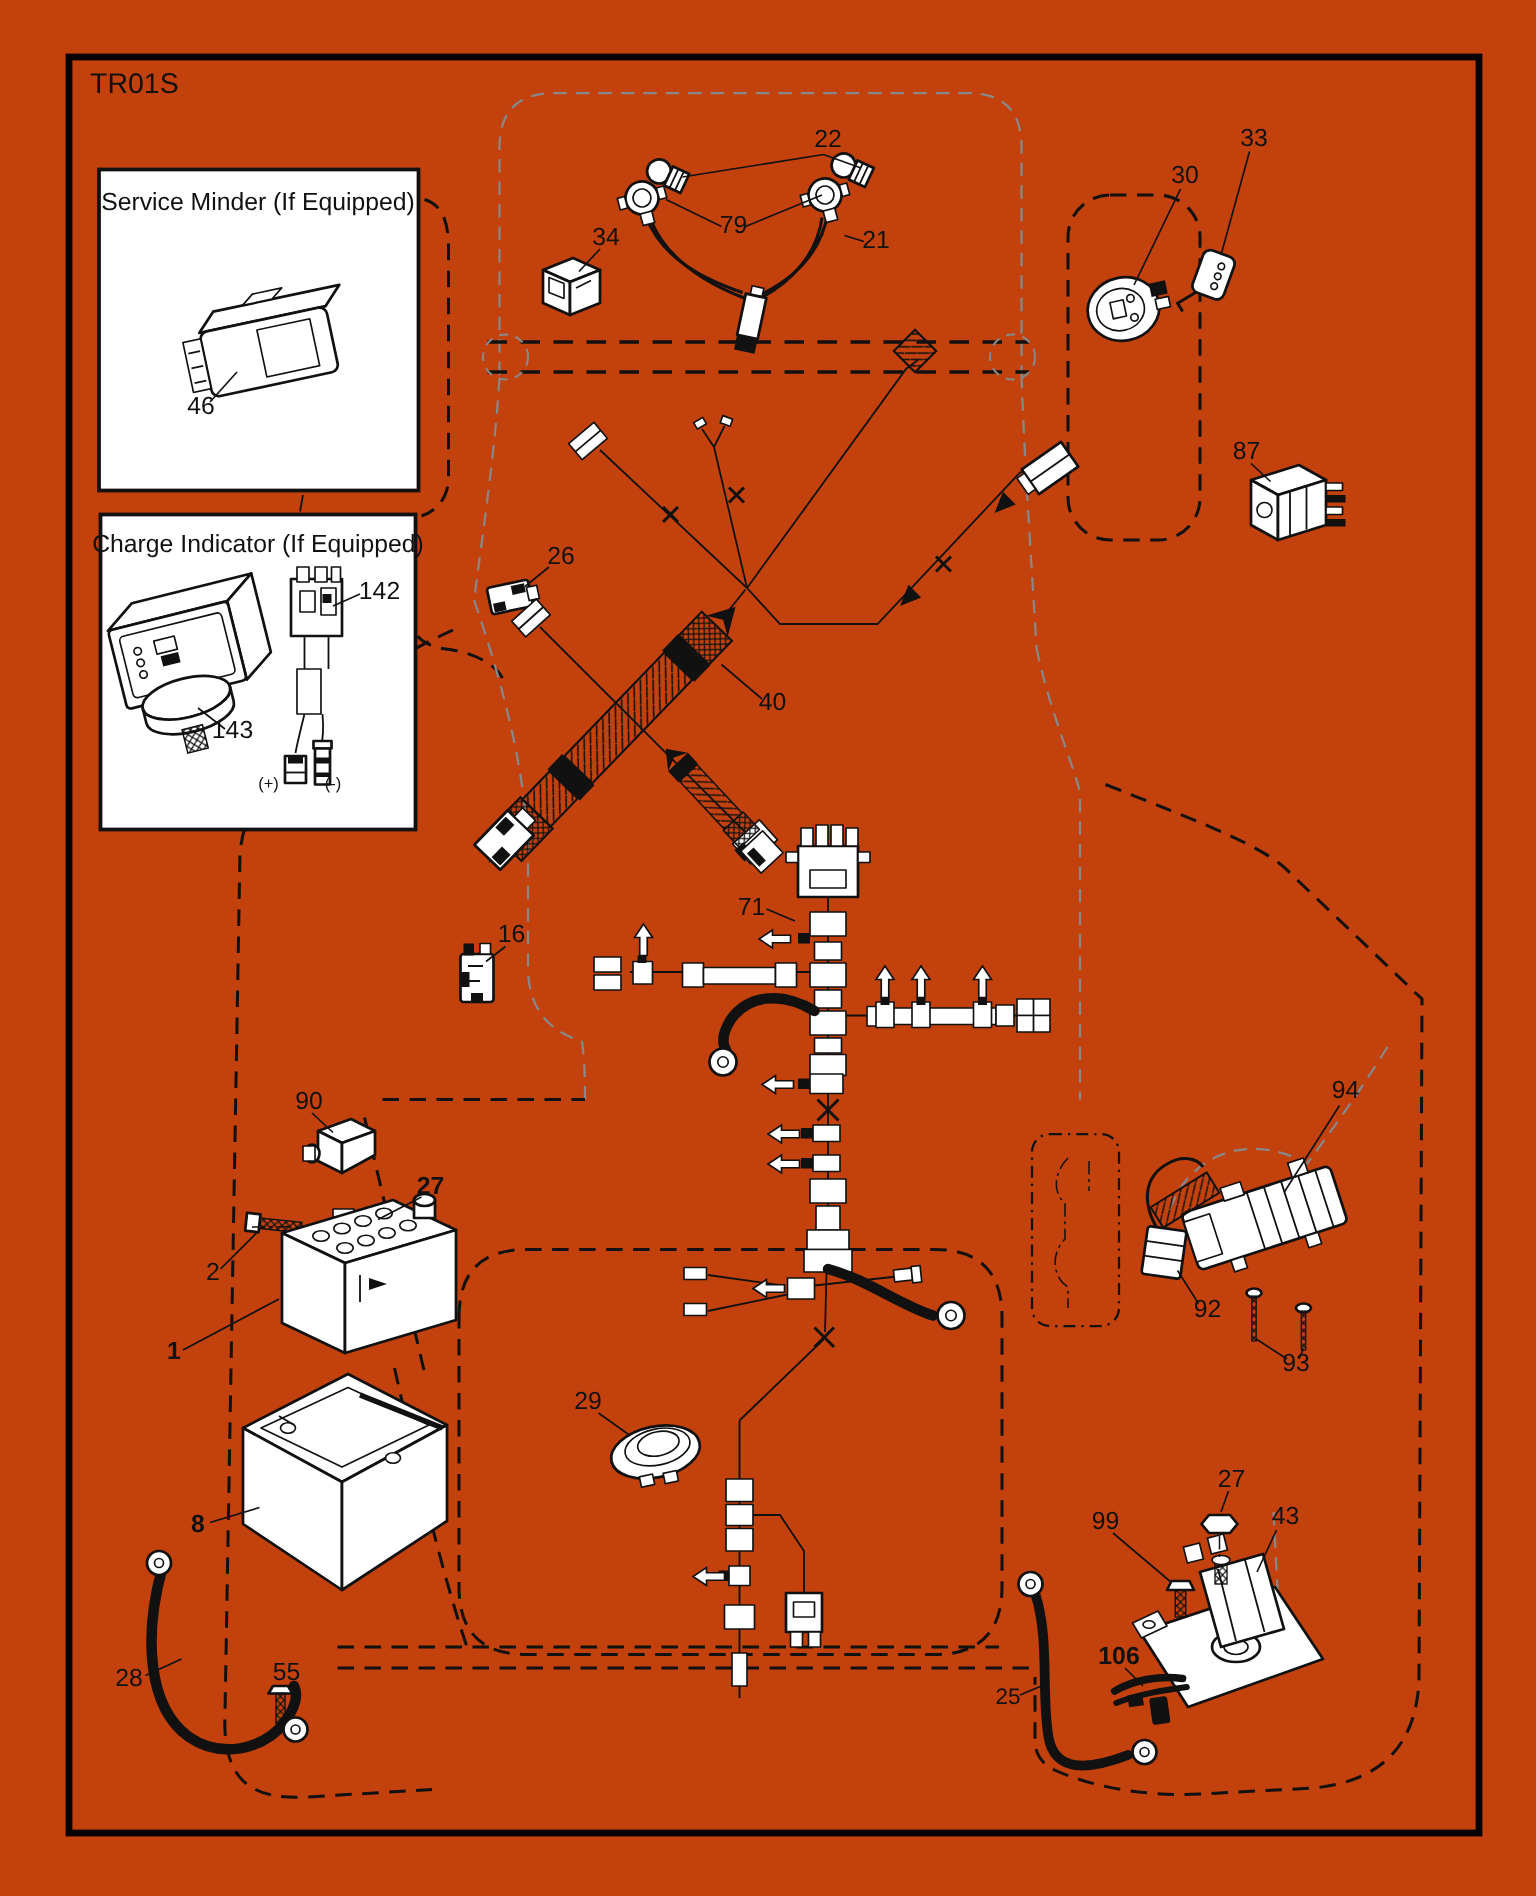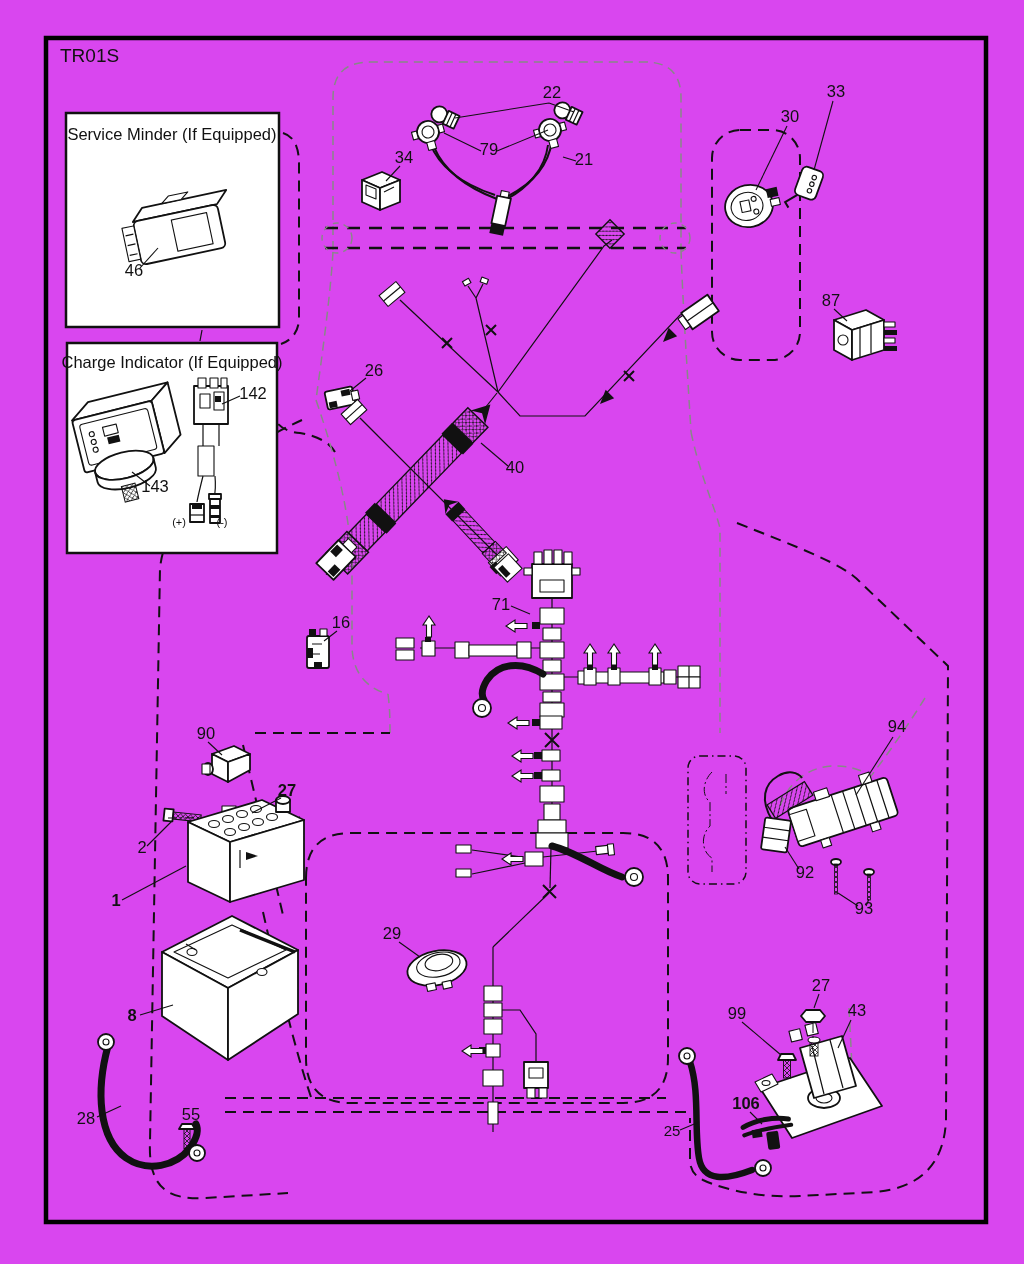--- a/index.html
+++ b/index.html
@@ -1,16 +1,16 @@
 <!DOCTYPE html>
 <html><head>
 <meta charset="utf-8">
 <style>
   html,body{margin:0;padding:0;background:#fff;}
-  .page{position:relative;width:1024px;height:1264px;background:#d946ef;overflow:hidden;}
+  .page{position:relative;width:1024px;height:1264px;background:#c2410c;overflow:hidden;}
   svg{position:absolute;left:0;top:0;}
   .part{fill:#fff;stroke:#111;stroke-width:1.8;stroke-linejoin:round;}
   .partThin{fill:#fff;stroke:#111;stroke-width:1.1;stroke-linejoin:round;}
   .ln{fill:none;stroke:#111;stroke-width:1.2;}
   .ln2{fill:none;stroke:#111;stroke-width:2;}
   .thick{fill:none;stroke:#111;stroke-width:7;stroke-linecap:round;}
   .thick6{fill:none;stroke:#111;stroke-width:6.5;stroke-linecap:round;}
   .blk{fill:#111;stroke:none;}
   .lead{fill:none;stroke:#111;stroke-width:1.1;}
   .dashB{fill:none;stroke:#111;stroke-width:2;stroke-dasharray:11 7;}

